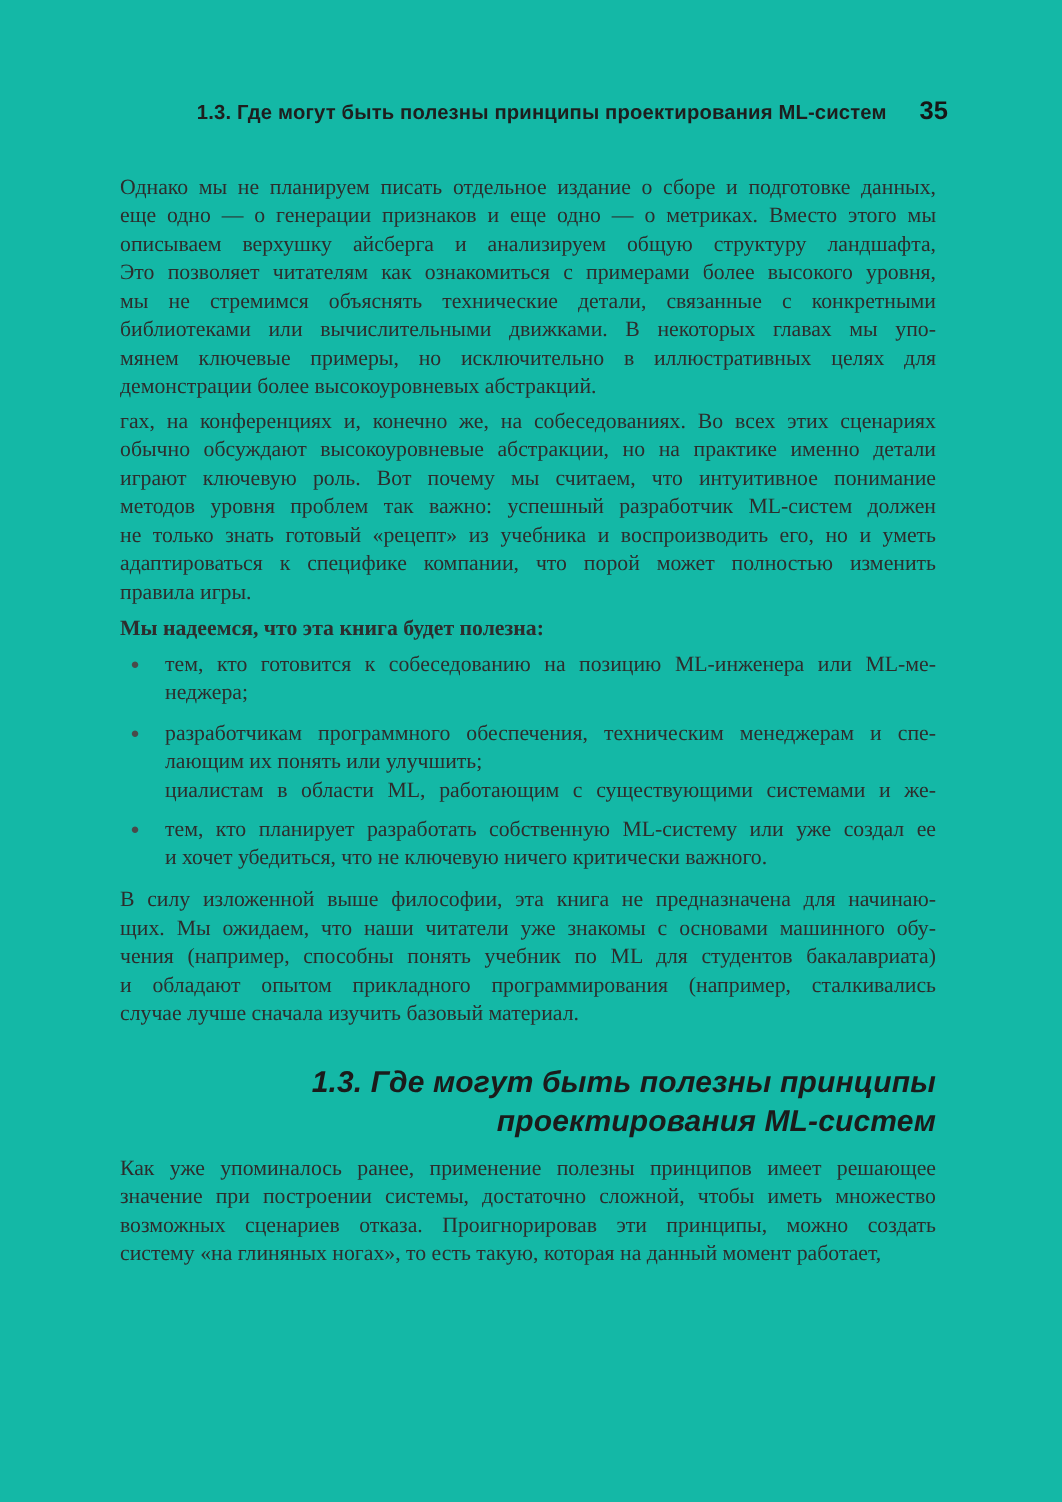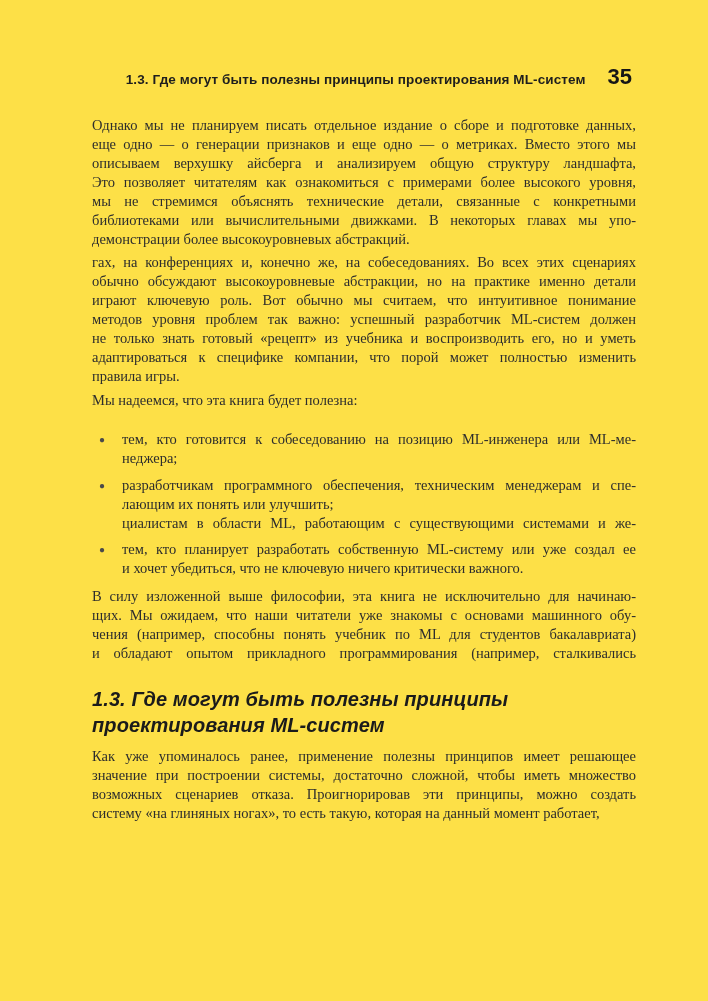--- a/index.html
+++ b/index.html
@@ -5,58 +5,58 @@
   html, body { margin: 0; padding: 0; }
   body {
     width: 708px; height: 1001px;
     background: #ffffff;
     font-family: "Liberation Serif", "DejaVu Serif", serif;
     overflow: hidden;
   }
   .page {
     position: relative;
     width: 708px; height: 1001px;
-    background: #fde047;
+    background: #14b8a6;
   }
 
   
   .running-head {
     position: absolute;
     top: 64px; left: 82px; right: 76px;
     display: flex;
     justify-content: flex-end;
     align-items: baseline;
     font-family: "Liberation Sans", "DejaVu Sans", sans-serif;
     color: #1e1e1e;
   }
   .rh-title {
     font-size: 13.5px;
     font-weight: bold;
     letter-spacing: 0.1px;
   }
   .rh-page {
-    font-size: 22px;
+    font-size: 17px;
     font-weight: bold;
     margin-left: 22px;
     color: #161616;
   }
 
   
   .page-body {
     position: absolute;
-    top: 116px; left: 92px;
+    top: 116px; left: 80px;
     width: 544px;
     font-size: 14.5px;
     line-height: 19px;
     color: #2d2d2d;
   }
 
   .para { margin: 0 0 4px 0; }
   .para:nth-child(2) { margin-bottom: 5px; }
-  .para:nth-child(3) { margin-bottom: 20px; }
+  .para:nth-child(3) { margin-bottom: 5px; font-weight: bold; }
 
   .line {
     text-align: justify;
     text-align-last: justify;
     height: 19px;
     overflow: hidden;
   }
   .line.last { text-align-last: left; }
 
   
@@ -80,44 +80,45 @@
   .section-heading {
     margin: 23px 0 9px 0;
     font-family: "Liberation Sans", "DejaVu Sans", sans-serif;
     font-weight: bold;
     font-style: italic;
     font-size: 20px;
     line-height: 26px;
     color: #1b1b1b;
     letter-spacing: 0.1px;
   }
-  .hline { text-align: left; }
+  .hline { text-align: right; }
 </style>
 </head>
 <body>
 
 <div class="page">
   <div class="running-head">
     <span class="rh-title">1.3. Где могут быть полезны принципы проектирования ML-систем</span>
     <span class="rh-page">35</span>
   </div>
   <div class="page-body" id="page-body">
       <div class="para">
         <div class="line">Однако мы не планируем писать отдельное издание о сборе и подготовке данных,</div>
         <div class="line">еще одно — о генерации признаков и еще одно — о метриках. Вместо этого мы</div>
         <div class="line">описываем верхушку айсберга и анализируем общую структуру ландшафта,</div>
         <div class="line">Это позволяет читателям как ознакомиться с примерами более высокого уровня,</div>
         <div class="line">мы не стремимся объяснять технические детали, связанные с конкретными</div>
         <div class="line">библиотеками или вычислительными движками. В некоторых главах мы упо-</div>
+        <div class="line">мянем ключевые примеры, но исключительно в иллюстративных целях для</div>
         <div class="line last">демонстрации более высокоуровневых абстракций.</div>
       </div>
       <div class="para">
         <div class="line">гах, на конференциях и, конечно же, на собеседованиях. Во всех этих сценариях</div>
         <div class="line">обычно обсуждают высокоуровневые абстракции, но на практике именно детали</div>
-        <div class="line">играют ключевую роль. Вот обычно мы считаем, что интуитивное понимание</div>
+        <div class="line">играют ключевую роль. Вот почему мы считаем, что интуитивное понимание</div>
         <div class="line">методов уровня проблем так важно: успешный разработчик ML-систем должен</div>
         <div class="line">не только знать готовый «рецепт» из учебника и воспроизводить его, но и уметь</div>
         <div class="line">адаптироваться к специфике компании, что порой может полностью изменить</div>
         <div class="line last">правила игры.</div>
       </div>
       <div class="para">
         <div class="line last">Мы надеемся, что эта книга будет полезна:</div>
       </div>
       <div class="list">
         <div class="bullet-item">
@@ -131,24 +132,25 @@
           <div class="line last">лающим их понять или улучшить;</div>
           <div class="line">циалистам в области ML, работающим с существующими системами и же-</div>
         </div>
         <div class="bullet-item">
           <span class="dot">●</span>
           <div class="line">тем, кто планирует разработать собственную ML-систему или уже создал ее</div>
           <div class="line last">и хочет убедиться, что не ключевую ничего критически важного.</div>
         </div>
       </div>
       <div class="para">
-        <div class="line">В силу изложенной выше философии, эта книга не исключительно для начинаю-</div>
+        <div class="line">В силу изложенной выше философии, эта книга не предназначена для начинаю-</div>
         <div class="line">щих. Мы ожидаем, что наши читатели уже знакомы с основами машинного обу-</div>
         <div class="line">чения (например, способны понять учебник по ML для студентов бакалавриата)</div>
         <div class="line">и обладают опытом прикладного программирования (например, сталкивались</div>
+        <div class="line last">случае лучше сначала изучить базовый материал.</div>
       </div>
       <div class="section-heading">
         <div class="hline">1.3. Где могут быть полезны принципы</div>
         <div class="hline">проектирования ML-систем</div>
       </div>
       <div class="para">
         <div class="line">Как уже упоминалось ранее, применение полезны принципов имеет решающее</div>
         <div class="line">значение при построении системы, достаточно сложной, чтобы иметь множество</div>
         <div class="line">возможных сценариев отказа. Проигнорировав эти принципы, можно создать</div>
         <div class="line last">систему «на глиняных ногах», то есть такую, которая на данный момент работает,</div>

